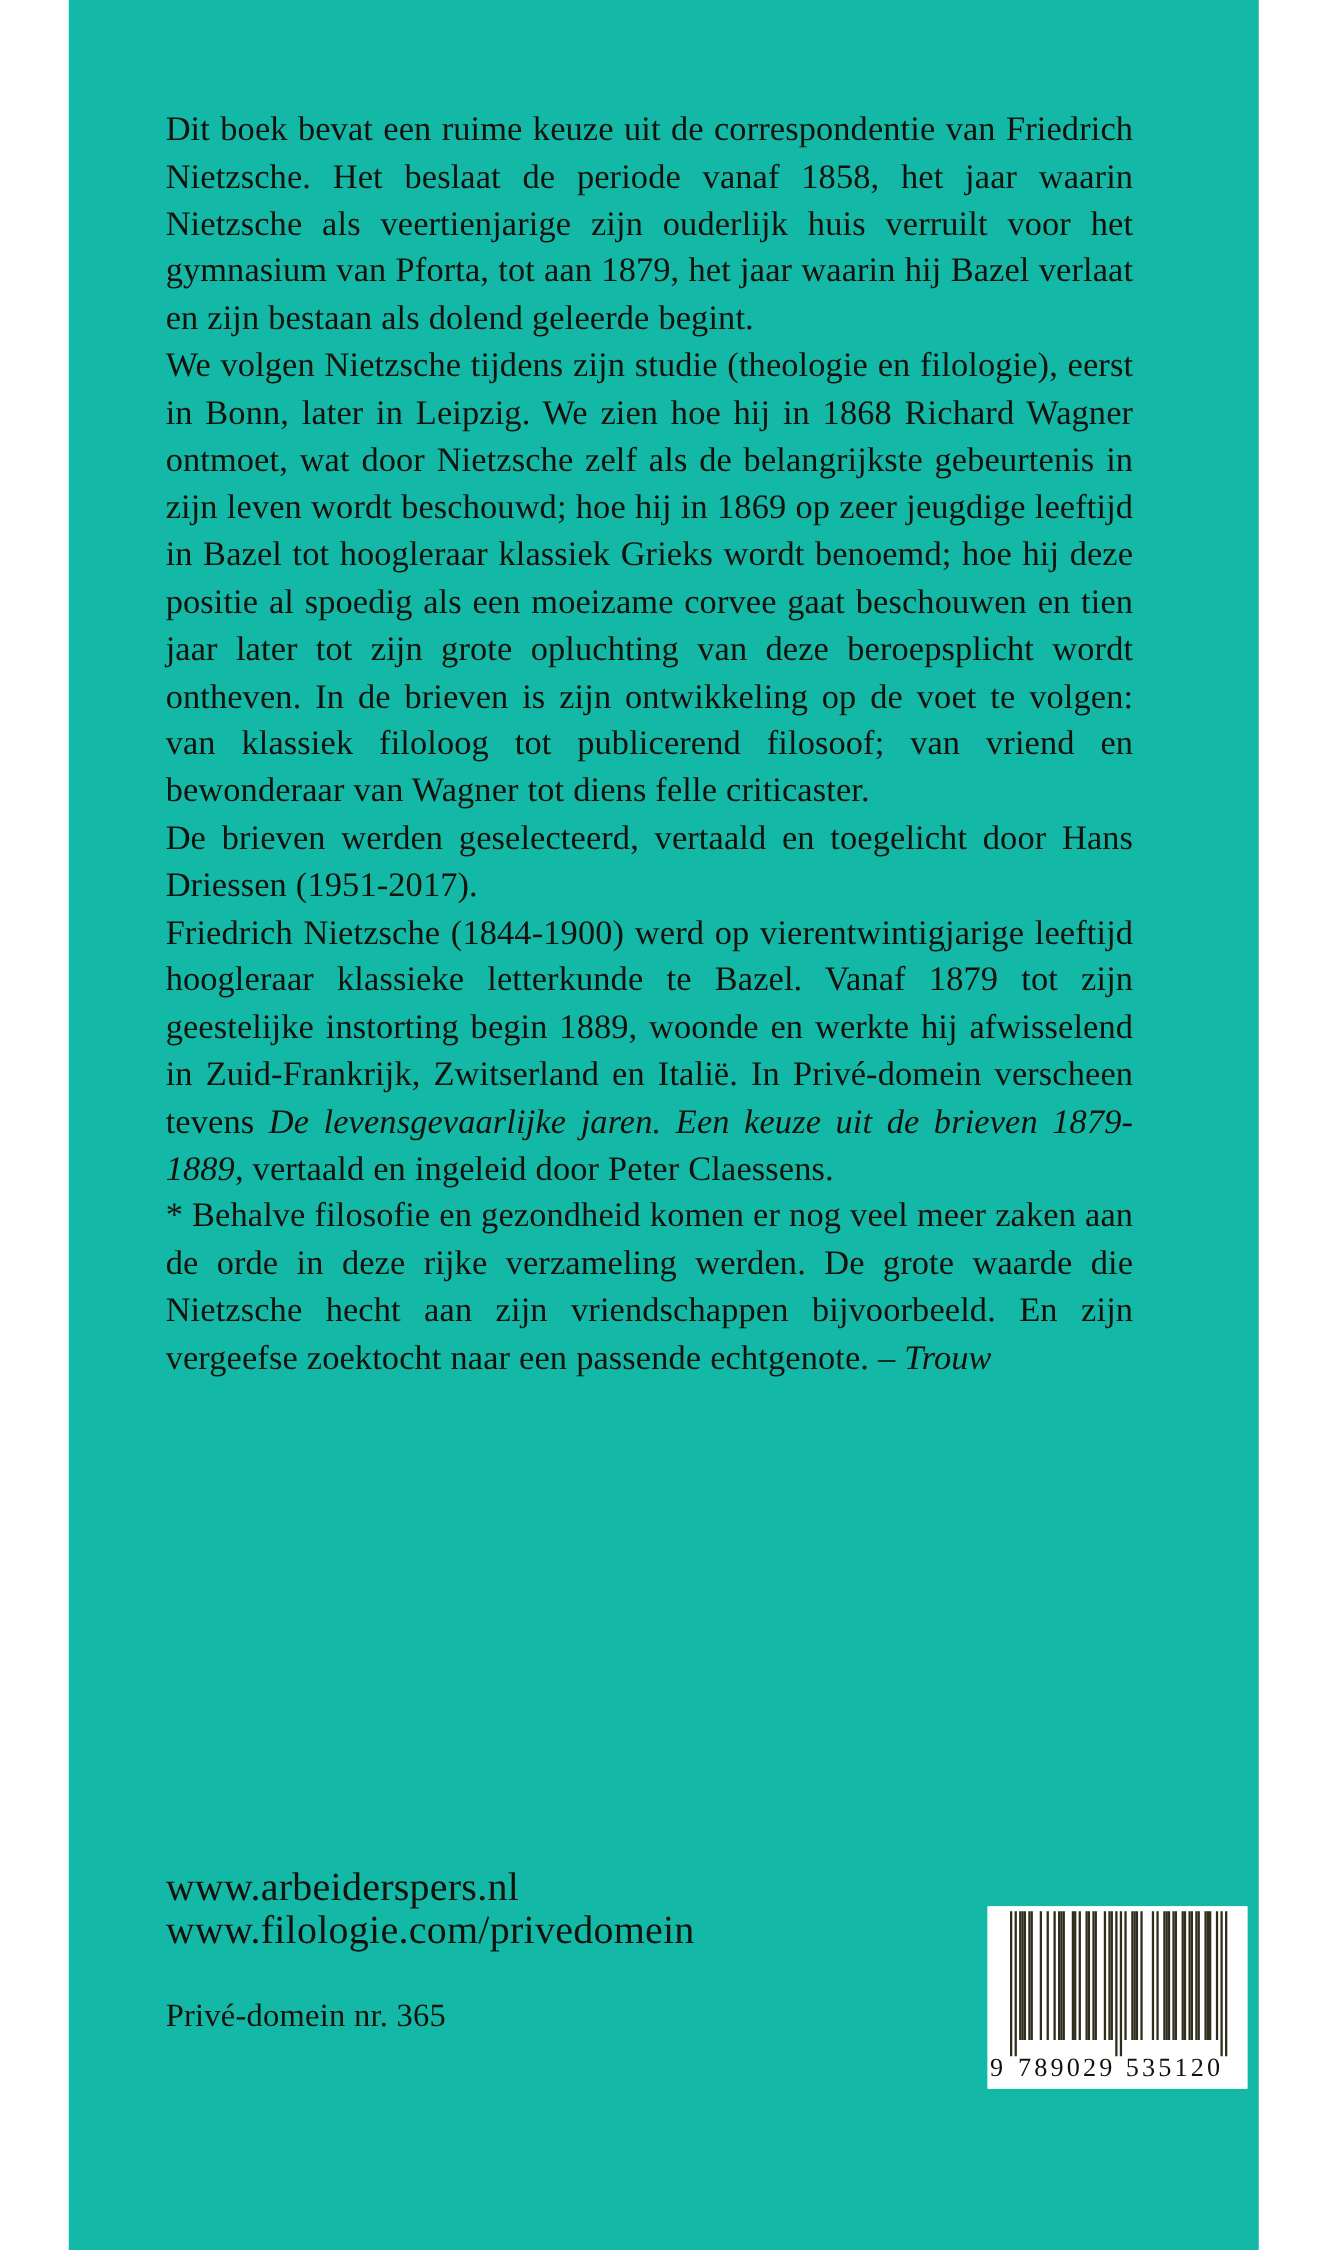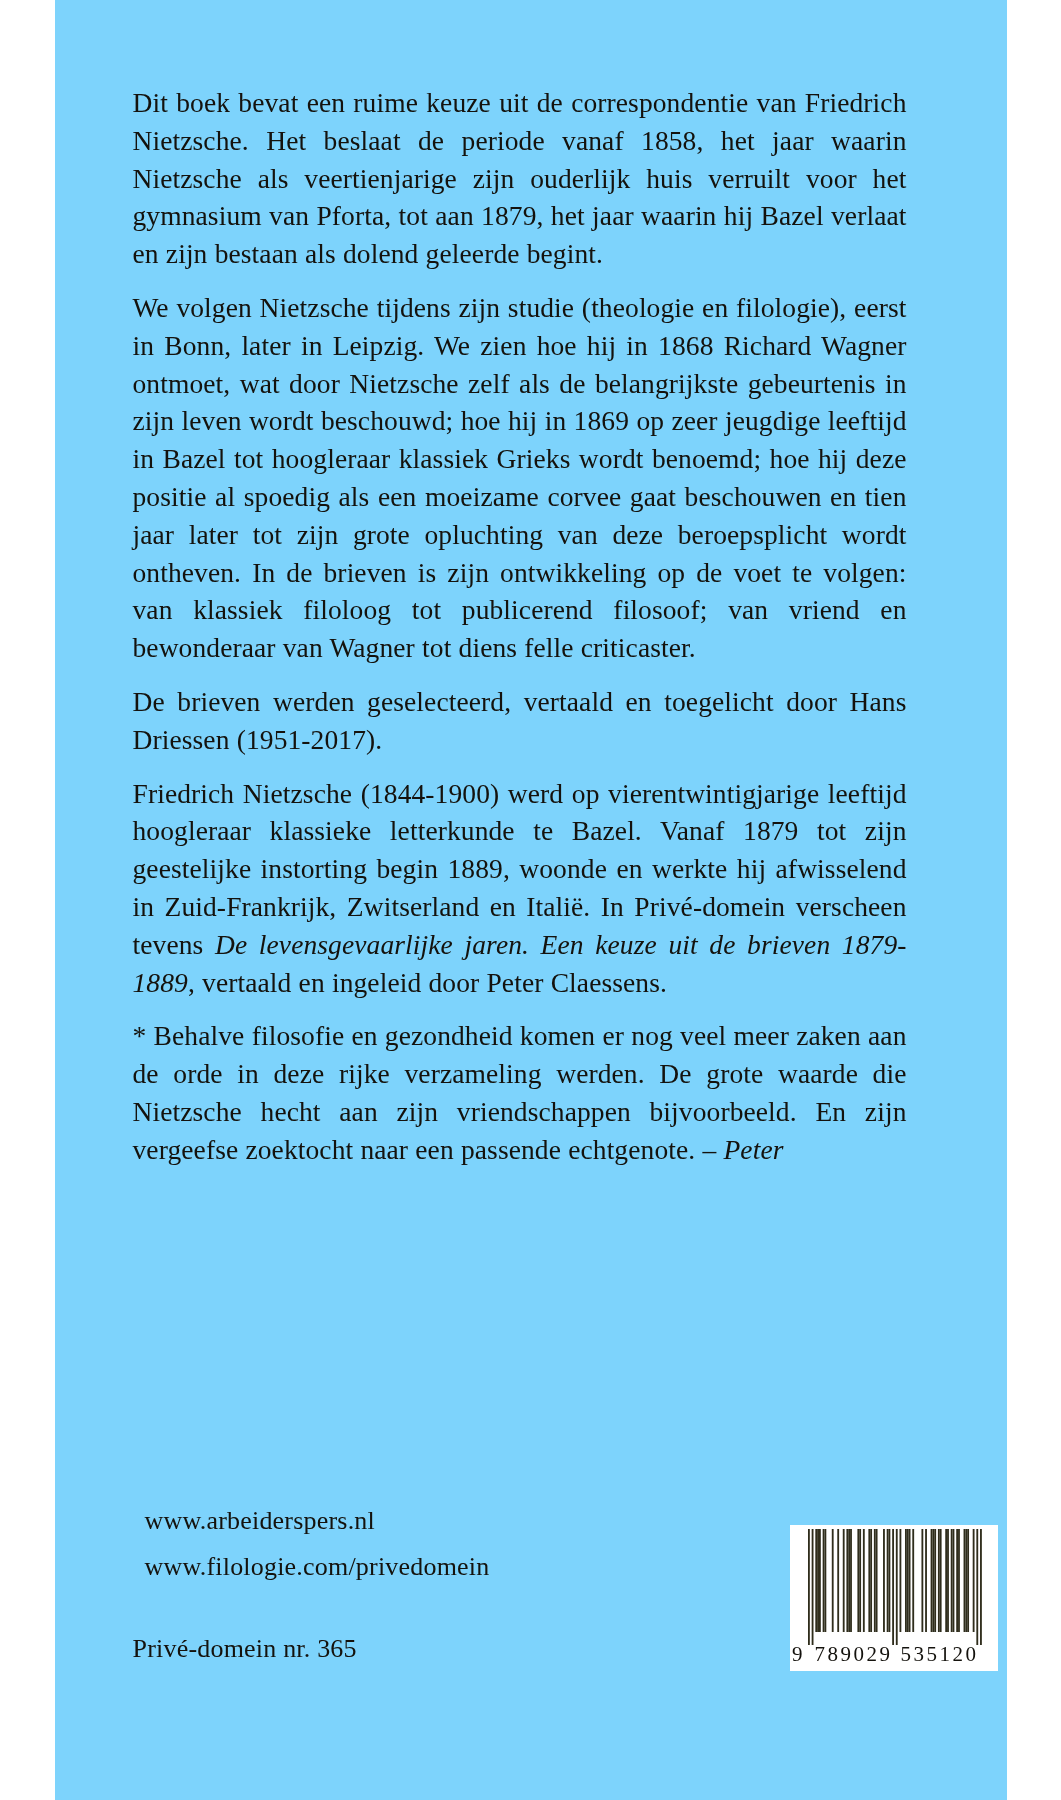--- a/index.html
+++ b/index.html
@@ -10,21 +10,21 @@
   }
   body {
     font-family: "Liberation Serif", "DejaVu Serif", serif;
     color: #14120d;
   }
   .page {
     position: relative;
     width: 952px;
     height: 1800px;
     margin: 0 auto;
-    background: #7dd3fc;
+    background: #14b8a6;
     overflow: hidden;
     box-sizing: border-box;
   }
   .content {
     position: absolute;
     left: 78px;
     top: 84px;
     width: 774px;
   }
   .blurb {
@@ -32,38 +32,38 @@
     line-height: 37.8px;
     text-align: justify;
     text-justify: inter-word;
     hyphens: manual;
     letter-spacing: 0.1px;
     margin: 0;
     word-spacing: 0.2px;
   }
   
   .blurb + .blurb {
-    margin-top: 16px;
+    margin-top: 0;
   }
   .block-gap {
     margin-top: 36px;
   }
   .blurb .it {
     font-style: italic;
   }
   .footer {
     position: absolute;
     left: 78px;
     top: 1492px;
     width: 520px;
   }
   .footer-line {
-    font-size: 26px;
+    font-size: 32px;
     line-height: 34px;
-    margin: 12px;
+    margin: 0;
     letter-spacing: 0.2px;
   }
   .series-line {
     font-size: 26px;
     line-height: 34px;
     margin: 0;
     padding-top: 36px;
     letter-spacing: 0.2px;
   }
   .barcode-wrap {
@@ -84,21 +84,21 @@
 <div class="page">
 
   <div class="content">
 
     <p class="blurb">Dit boek bevat een ruime keuze uit de correspondentie van Friedrich Nietzsche. Het beslaat de periode vanaf 1858, het jaar waarin Nietzsche als veertienjarige zijn ouderlijk huis verruilt voor het gymnasium van Pforta, tot aan 1879, het jaar waarin hij Bazel verlaat en zijn bestaan als dolend geleerde begint.</p>
     <p class="blurb">We volgen Nietzsche tijdens zijn studie (theologie en filologie), eerst in Bonn, later in Leipzig. We zien hoe hij in 1868 Richard Wagner ontmoet, wat door Nietzsche zelf als de belangrijkste gebeurtenis in zijn leven wordt beschouwd; hoe hij in 1869 op zeer jeugdige leeftijd in Bazel tot hoogleraar klassiek Grieks wordt benoemd; hoe hij deze positie al spoedig als een moeizame corvee gaat beschouwen en tien jaar later tot zijn grote opluchting van deze beroepsplicht wordt ontheven. In de brieven is zijn ontwikkeling op de voet te volgen: van klassiek filoloog tot publicerend filosoof; van vriend en bewonderaar van Wagner tot diens felle criticaster.</p>
     <p class="blurb">De brieven werden geselecteerd, vertaald en toegelicht door Hans Driessen (1951-2017).</p>
 
     <p class="blurb block-gap"><span>Friedrich Nietzsche (1844-1900) werd op vierentwintigjarige leeftijd hoogleraar klassieke letterkunde te Bazel. Vanaf 1879 tot zijn geestelijke instorting begin 1889, woonde en werkte hij afwisselend in Zuid-Frankrijk, Zwitserland en Italië. In Privé-domein verscheen tevens </span><span class="it">De levensgevaarlijke jaren. Een keuze uit de brieven 1879-1889</span><span>, vertaald en ingeleid door Peter Claessens.</span></p>
 
-    <p class="blurb block-gap"><span>* Behalve filosofie en gezondheid komen er nog veel meer zaken aan de orde in deze rijke verzameling werden. De grote waarde die Nietzsche hecht aan zijn vriendschappen bijvoorbeeld. En zijn vergeefse zoektocht naar een passende echtgenote. – </span><span class="it">Peter</span></p>
+    <p class="blurb block-gap"><span>* Behalve filosofie en gezondheid komen er nog veel meer zaken aan de orde in deze rijke verzameling werden. De grote waarde die Nietzsche hecht aan zijn vriendschappen bijvoorbeeld. En zijn vergeefse zoektocht naar een passende echtgenote. – </span><span class="it">Trouw</span></p>
 
   </div>
 
   <div class="footer">
     <p class="footer-line">www.arbeiderspers.nl</p>
     <p class="footer-line">www.filologie.com/privedomein</p>
     <p class="series-line">Privé-domein nr. 365</p>
   </div>
 
   <div class="barcode-wrap">

